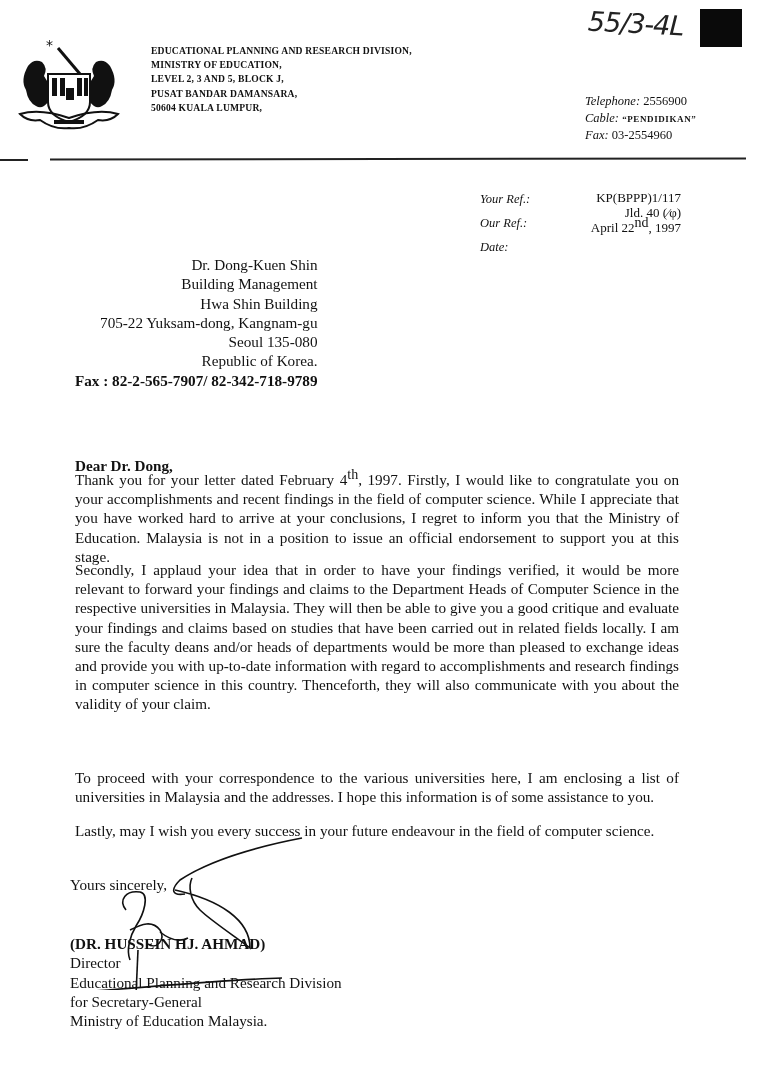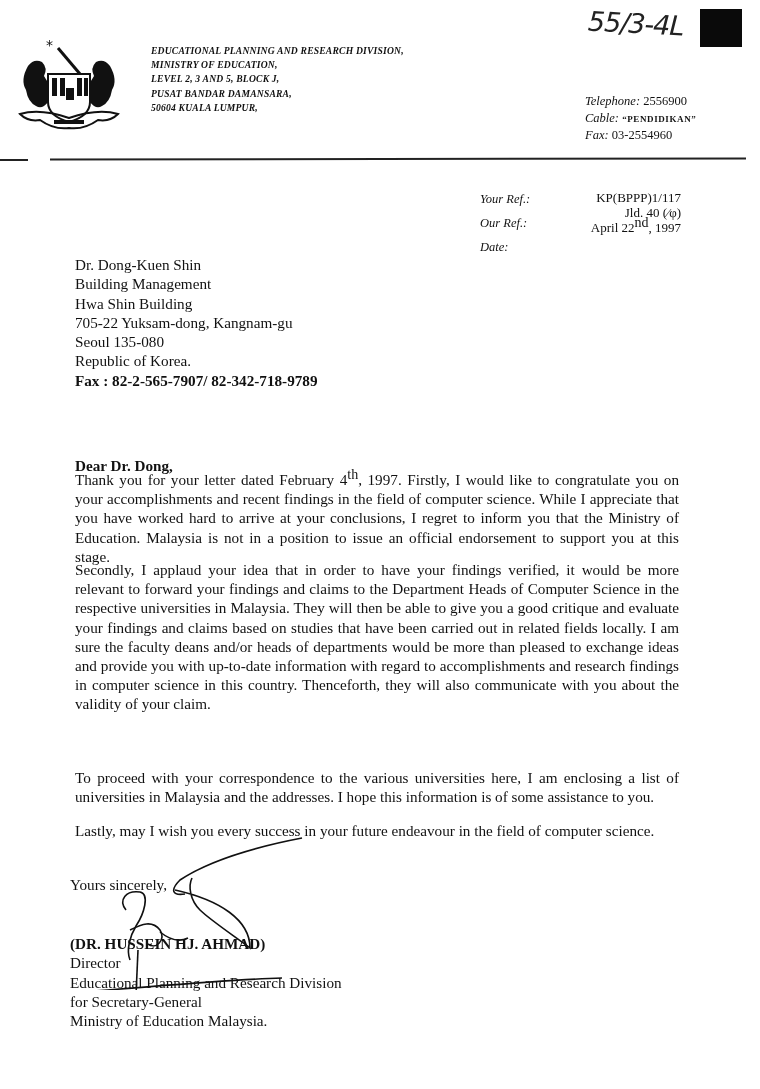--- a/index.html
+++ b/index.html
@@ -1,34 +1,34 @@
 <!DOCTYPE html>
 <html><head>
 <meta charset="utf-8">
 <style>
   html, body { margin: 0; padding: 0; background: #ffffff; }
   body { width: 760px; height: 1089px; position: relative; overflow: hidden;
          font-family: "Liberation Serif", "DejaVu Serif", serif; color: #111; }
   .abs { position: absolute; }
   .crest { left: 14px; top: 36px; width: 110px; height: 94px; }
   .org { left: 151px; top: 44px; font-size: 9.6px; font-weight: bold; line-height: 14.2px;
-         letter-spacing: 0.2px; font-style: italic; }
+         letter-spacing: 0.2px; }
   .org div { white-space: nowrap; }
   .hand-ref { left: 588px; top: 8px; font-family: "DejaVu Sans", sans-serif; font-size: 27px;
               font-style: italic; font-weight: normal; color: #222; letter-spacing: -1px;
               transform: rotate(3deg); }
   .blackbox { left: 700px; top: 9px; width: 42px; height: 38px; background: #0a0a0a; }
   .contact { left: 585px; top: 93px; font-size: 12.5px; line-height: 16.5px; }
   .contact .lbl { font-style: italic; }
   .contact .cable { font-size: 9px; font-weight: bold; letter-spacing: 0.6px; }
   .rule-stub { left: 0; top: 159px; width: 28px; height: 2px; background: #222; }
   .rule { left: 50px; top: 158px; width: 696px; height: 2px; background: #222; transform: rotate(-0.1deg); }
   .refs-lbl { left: 480px; top: 176px; font-size: 12.5px; font-style: italic; line-height: 28px; margin-top: 9px; }
   .refs-val { left: 560px; top: 190px; width: 121px; text-align: right; font-size: 13px; line-height: 15px; }
-  .recipient { left: 75px; top: 255px; font-size: 15.2px; line-height: 19.3px; }
+  .recipient { left: 75px; top: 255px; font-size: 15.2px; line-height: 19.3px; text-align: right; }
   .recipient .fax { font-weight: bold; }
   .body { left: 75px; width: 604px; font-size: 15.2px; line-height: 19.2px; text-align: justify; }
   .salutation { top: 456px; font-weight: bold; }
   .p1 { top: 470px; }
   .p2 { top: 560px; }
   .p3 { top: 768px; }
   .p4 { top: 821px; }
   .closing { left: 70px; top: 876px; font-size: 15.2px; font-family: Liberation Serif, serif; }
   .sig-block { left: 70px; top: 934px; font-size: 15.2px; line-height: 19.3px; }
   .sig-block .name { font-weight: bold; }

